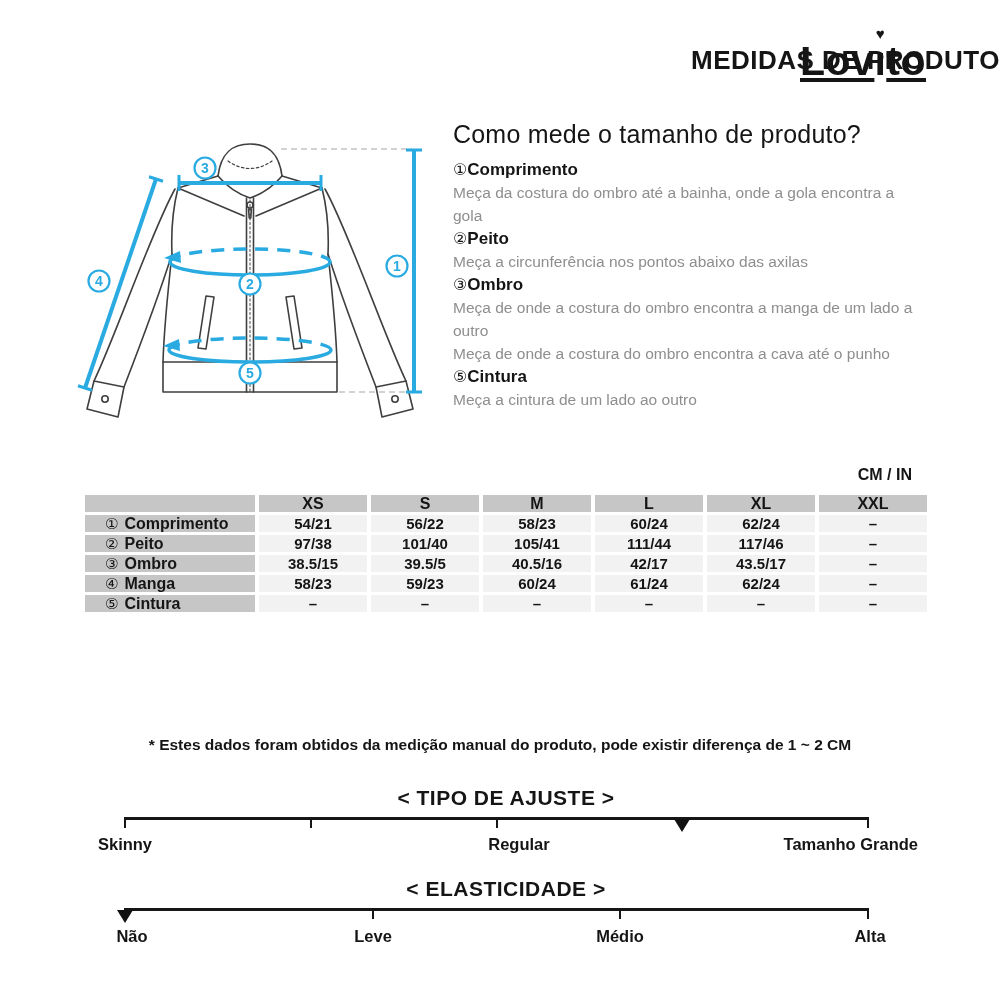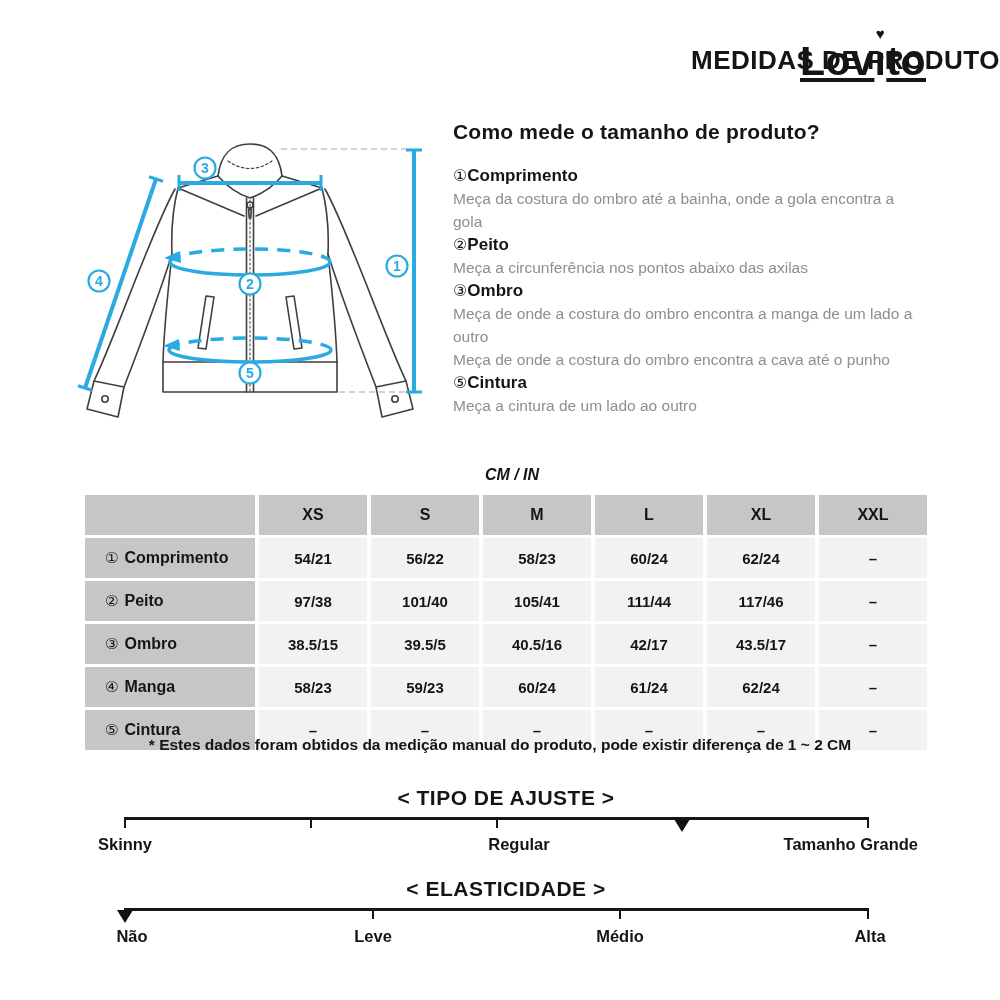--- a/index.html
+++ b/index.html
@@ -13,31 +13,31 @@
            font-size:26px; font-weight:bold; letter-spacing:.5px; }
   #logo  { position:absolute; top:38px; right:74px; font-size:41px; font-weight:bold;
            letter-spacing:.5px;text-decoration:underline; }
   #logo .i-wrap { position:relative; display:inline-block; }
   #logo .heart  { position:absolute; left:50%; top:-12px; transform:translateX(-50%);
                   font-size:15px; line-height:1; }
   
   #jacket-svg { position:absolute; left:60px; top:130px; }
   
   #guide { position:absolute; left:453px; top:120px; width:470px; }
-  #guide h2 { font-size:21px; font-weight:bold; margin-bottom:20px; letter-spacing:.2px; }
+  #guide h2 { font-size:25px; font-weight:normal; margin-bottom:9px; letter-spacing:.2px; }
   .g-term { font-size:17px; font-weight:bold; line-height:23px; }
   .g-term .num { font-weight:normal; font-family:"DejaVu Sans", sans-serif; font-size:16px; }
   .g-desc { font-size:15.5px; line-height:23px; color:#8e8e8e; }
   
-  #units { position:absolute; left:91px; top:466px; width:842px; text-align:center;
-           font-size:16px; font-weight:bold;font-style:italic; }
+  #units { position:absolute; left:70px; top:466px; width:842px; text-align:right;
+           font-size:16px; font-weight:bold; }
   #size-table { position:absolute; left:85px; top:495px; width:842px;
                 display:grid; grid-template-columns:170px repeat(6,1fr);
                 column-gap:4px; row-gap:3px; }
-  #size-table .cell { height:40px; display:flex; align-items:center; justify-content:center;
+  #size-table .cell { height:17px; display:flex; align-items:center; justify-content:center;
                       background:#f2f2f2; font-size:15px; font-weight:bold; }
   #size-table .head { background:#c6c6c6; font-size:16px; }
   #size-table .rowlab { background:#c6c6c6; justify-content:flex-start; padding-left:20px;
                         font-size:16px; }
   #size-table .rowlab .num { font-weight:normal; font-family:"DejaVu Sans", sans-serif;
                              font-size:15px; margin-right:6px; }
   
   #footnote { position:absolute; top:736px; left:0; right:0; text-align:center;
               font-size:15.5px; font-weight:bold; }
   

